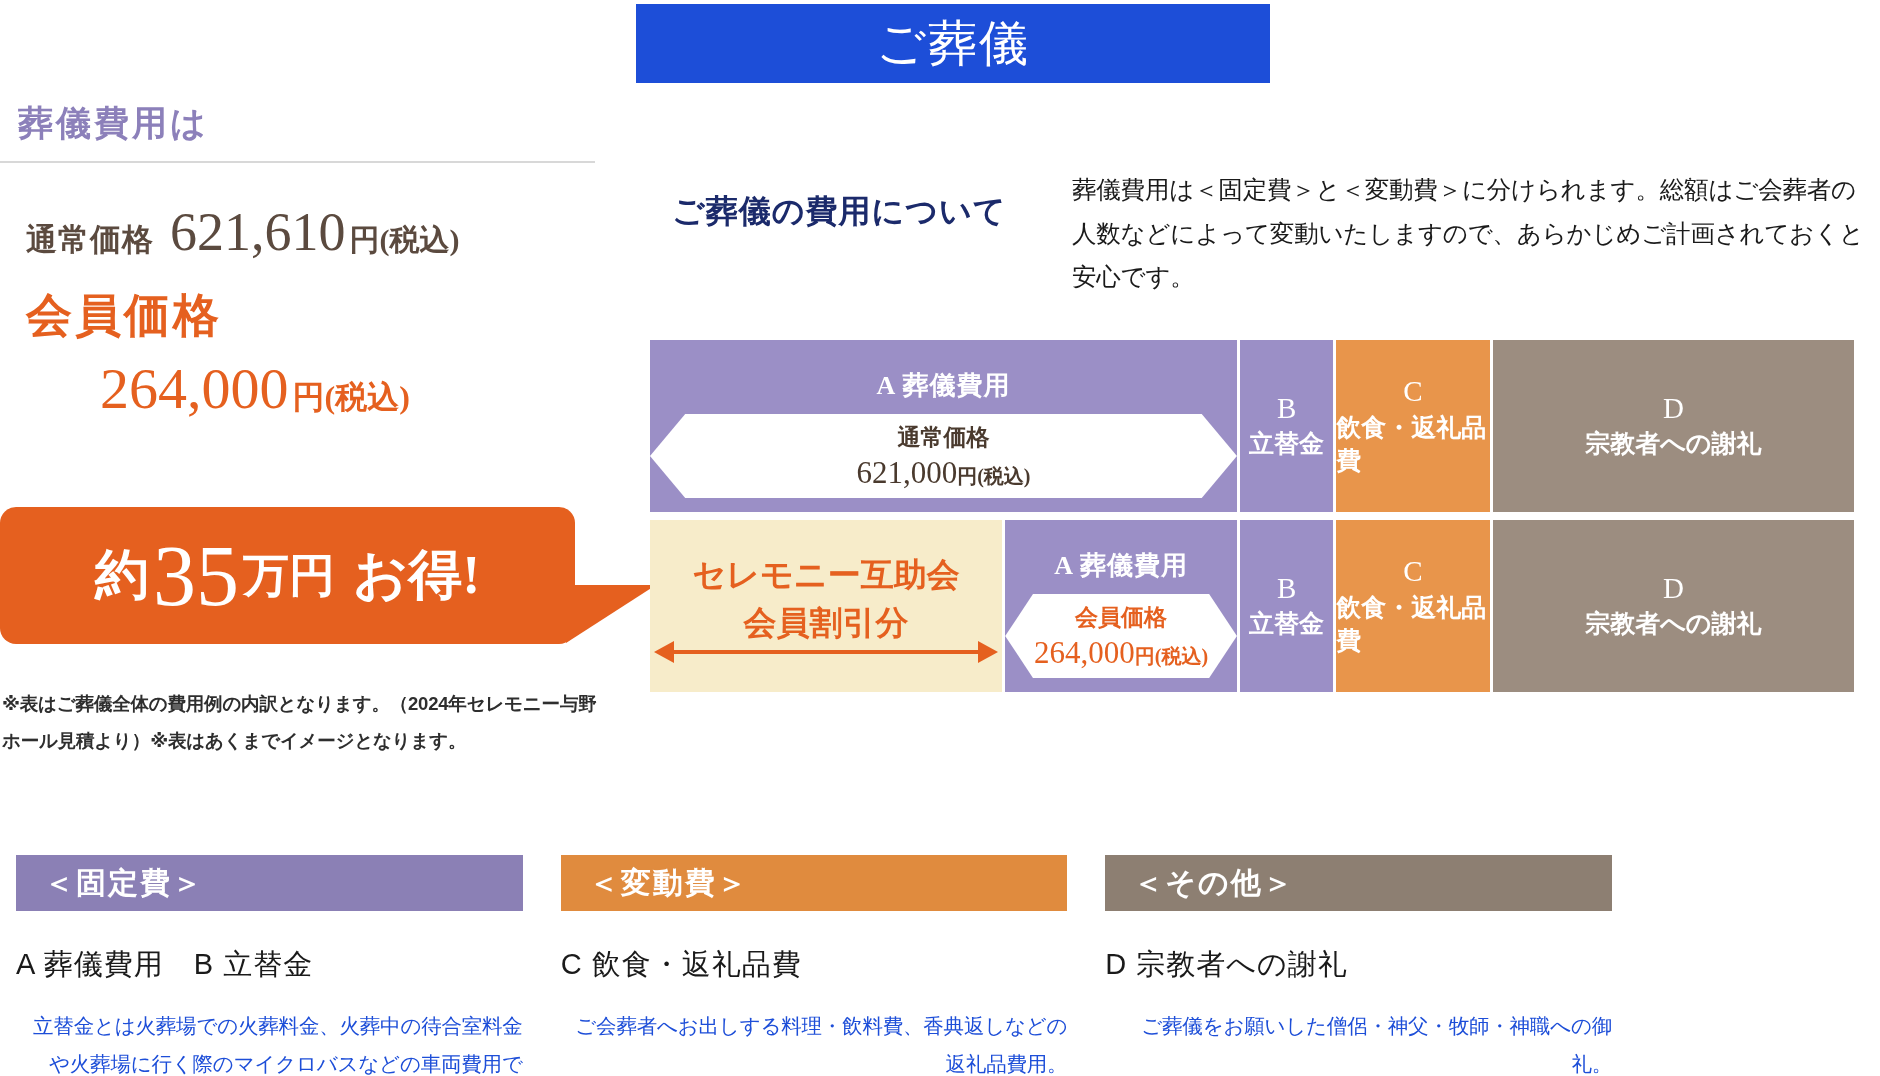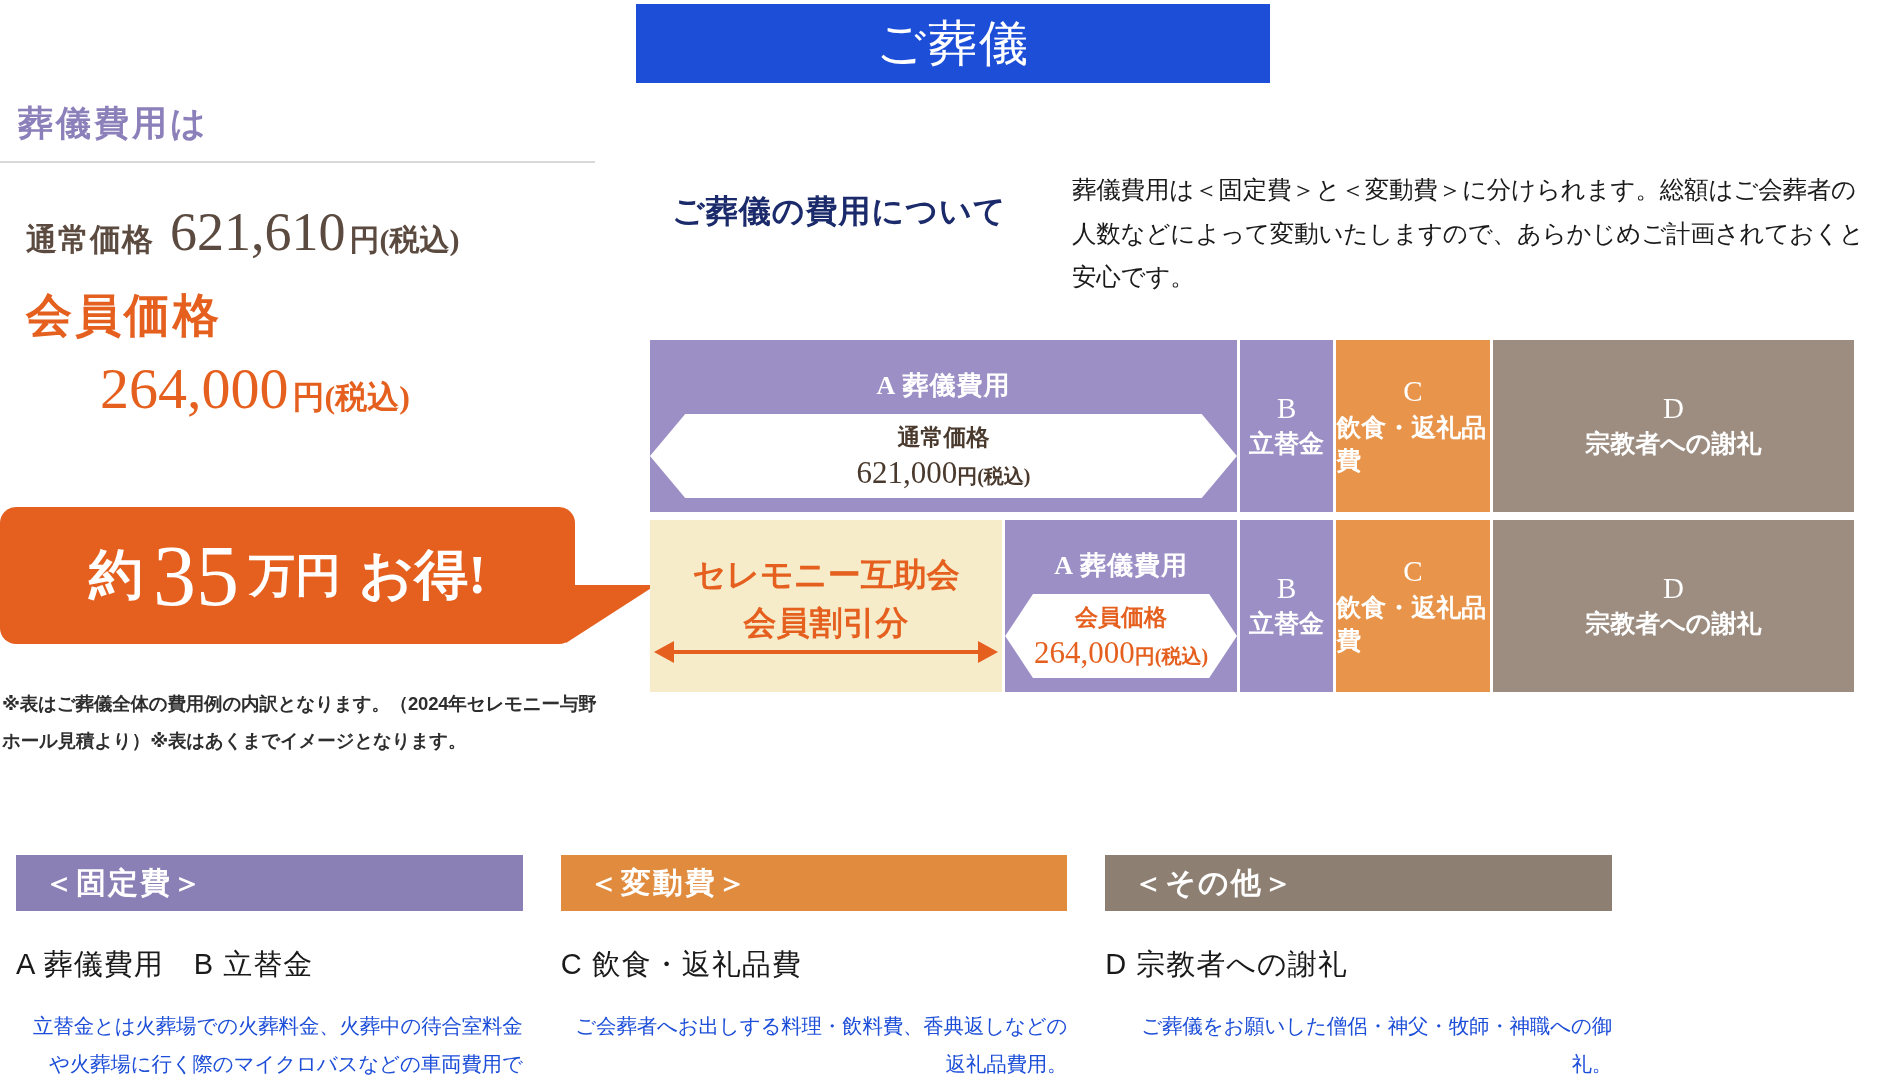--- a/index.html
+++ b/index.html
@@ -103,21 +103,21 @@
     background: #e5601f;
     border-radius: 16px;
     display: flex;
     align-items: center;
     justify-content: center;
     gap: 4px;
     color: #ffffff;
     font-family: "Liberation Serif", "DejaVu Serif", serif;
   }
   .bubble-approx { font-size: 54px; font-weight: bold; }
-  .bubble-num { font-size: 86px; margin: 0 6px; }
+  .bubble-num { font-size: 86px; margin: 0 0; }
   .bubble-man { font-size: 46px; font-weight: bold; }
   .bubble-otoku { font-size: 54px; font-weight: bold; margin-left: 14px; }
   .bubble-tail {
     position: absolute;
     left: 566px; top: 78px;
     width: 0; height: 0;
     border-left: 90px solid #e5601f;
     border-top: 0px solid transparent;
     border-bottom: 58px solid transparent;
   }

